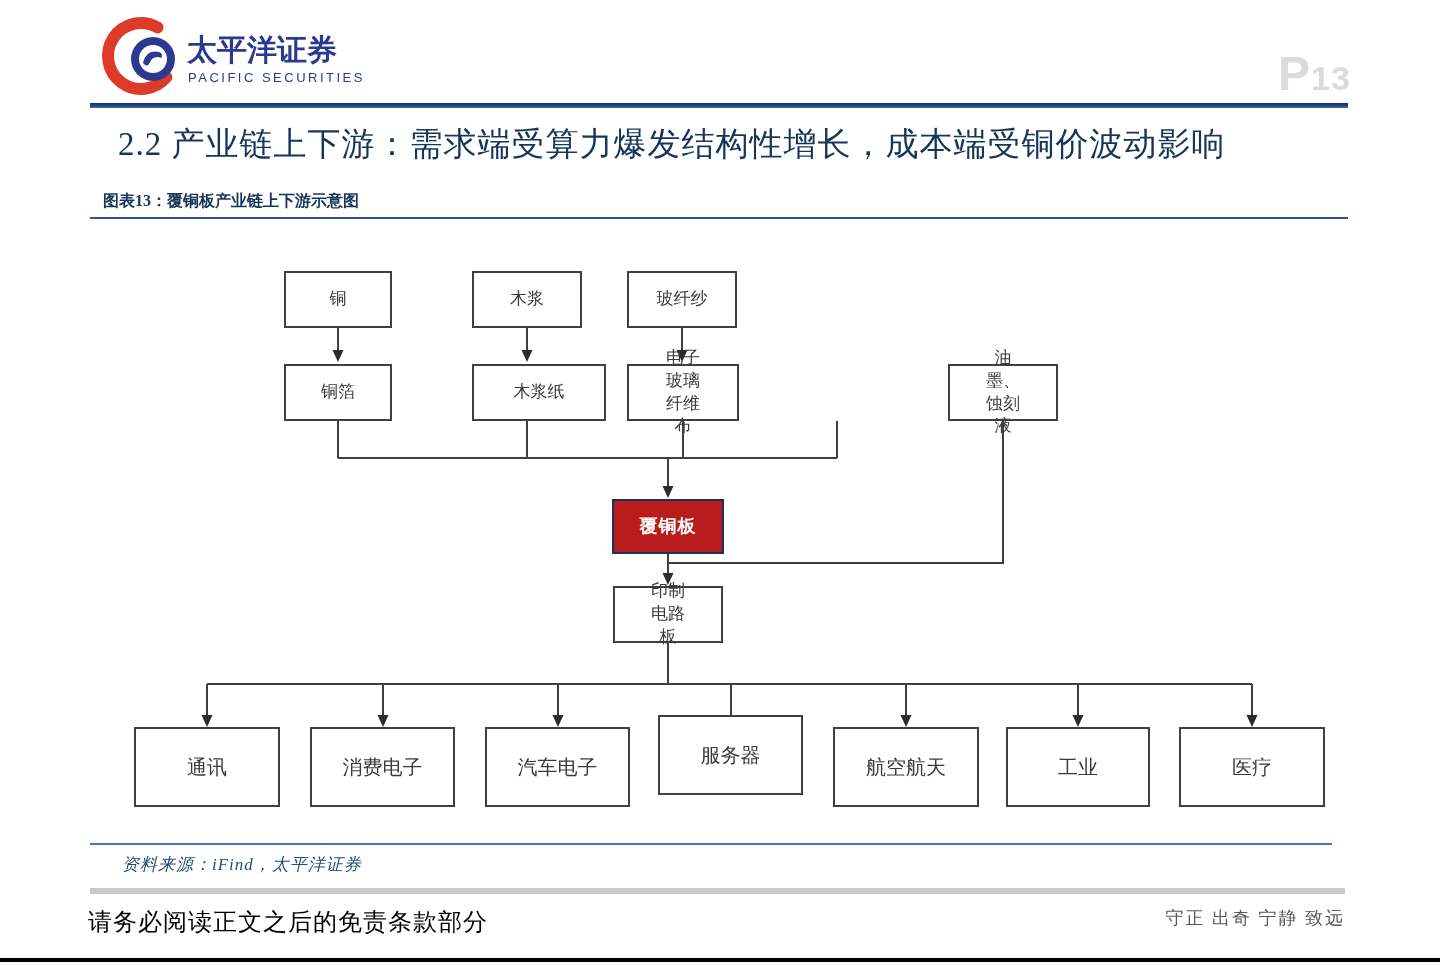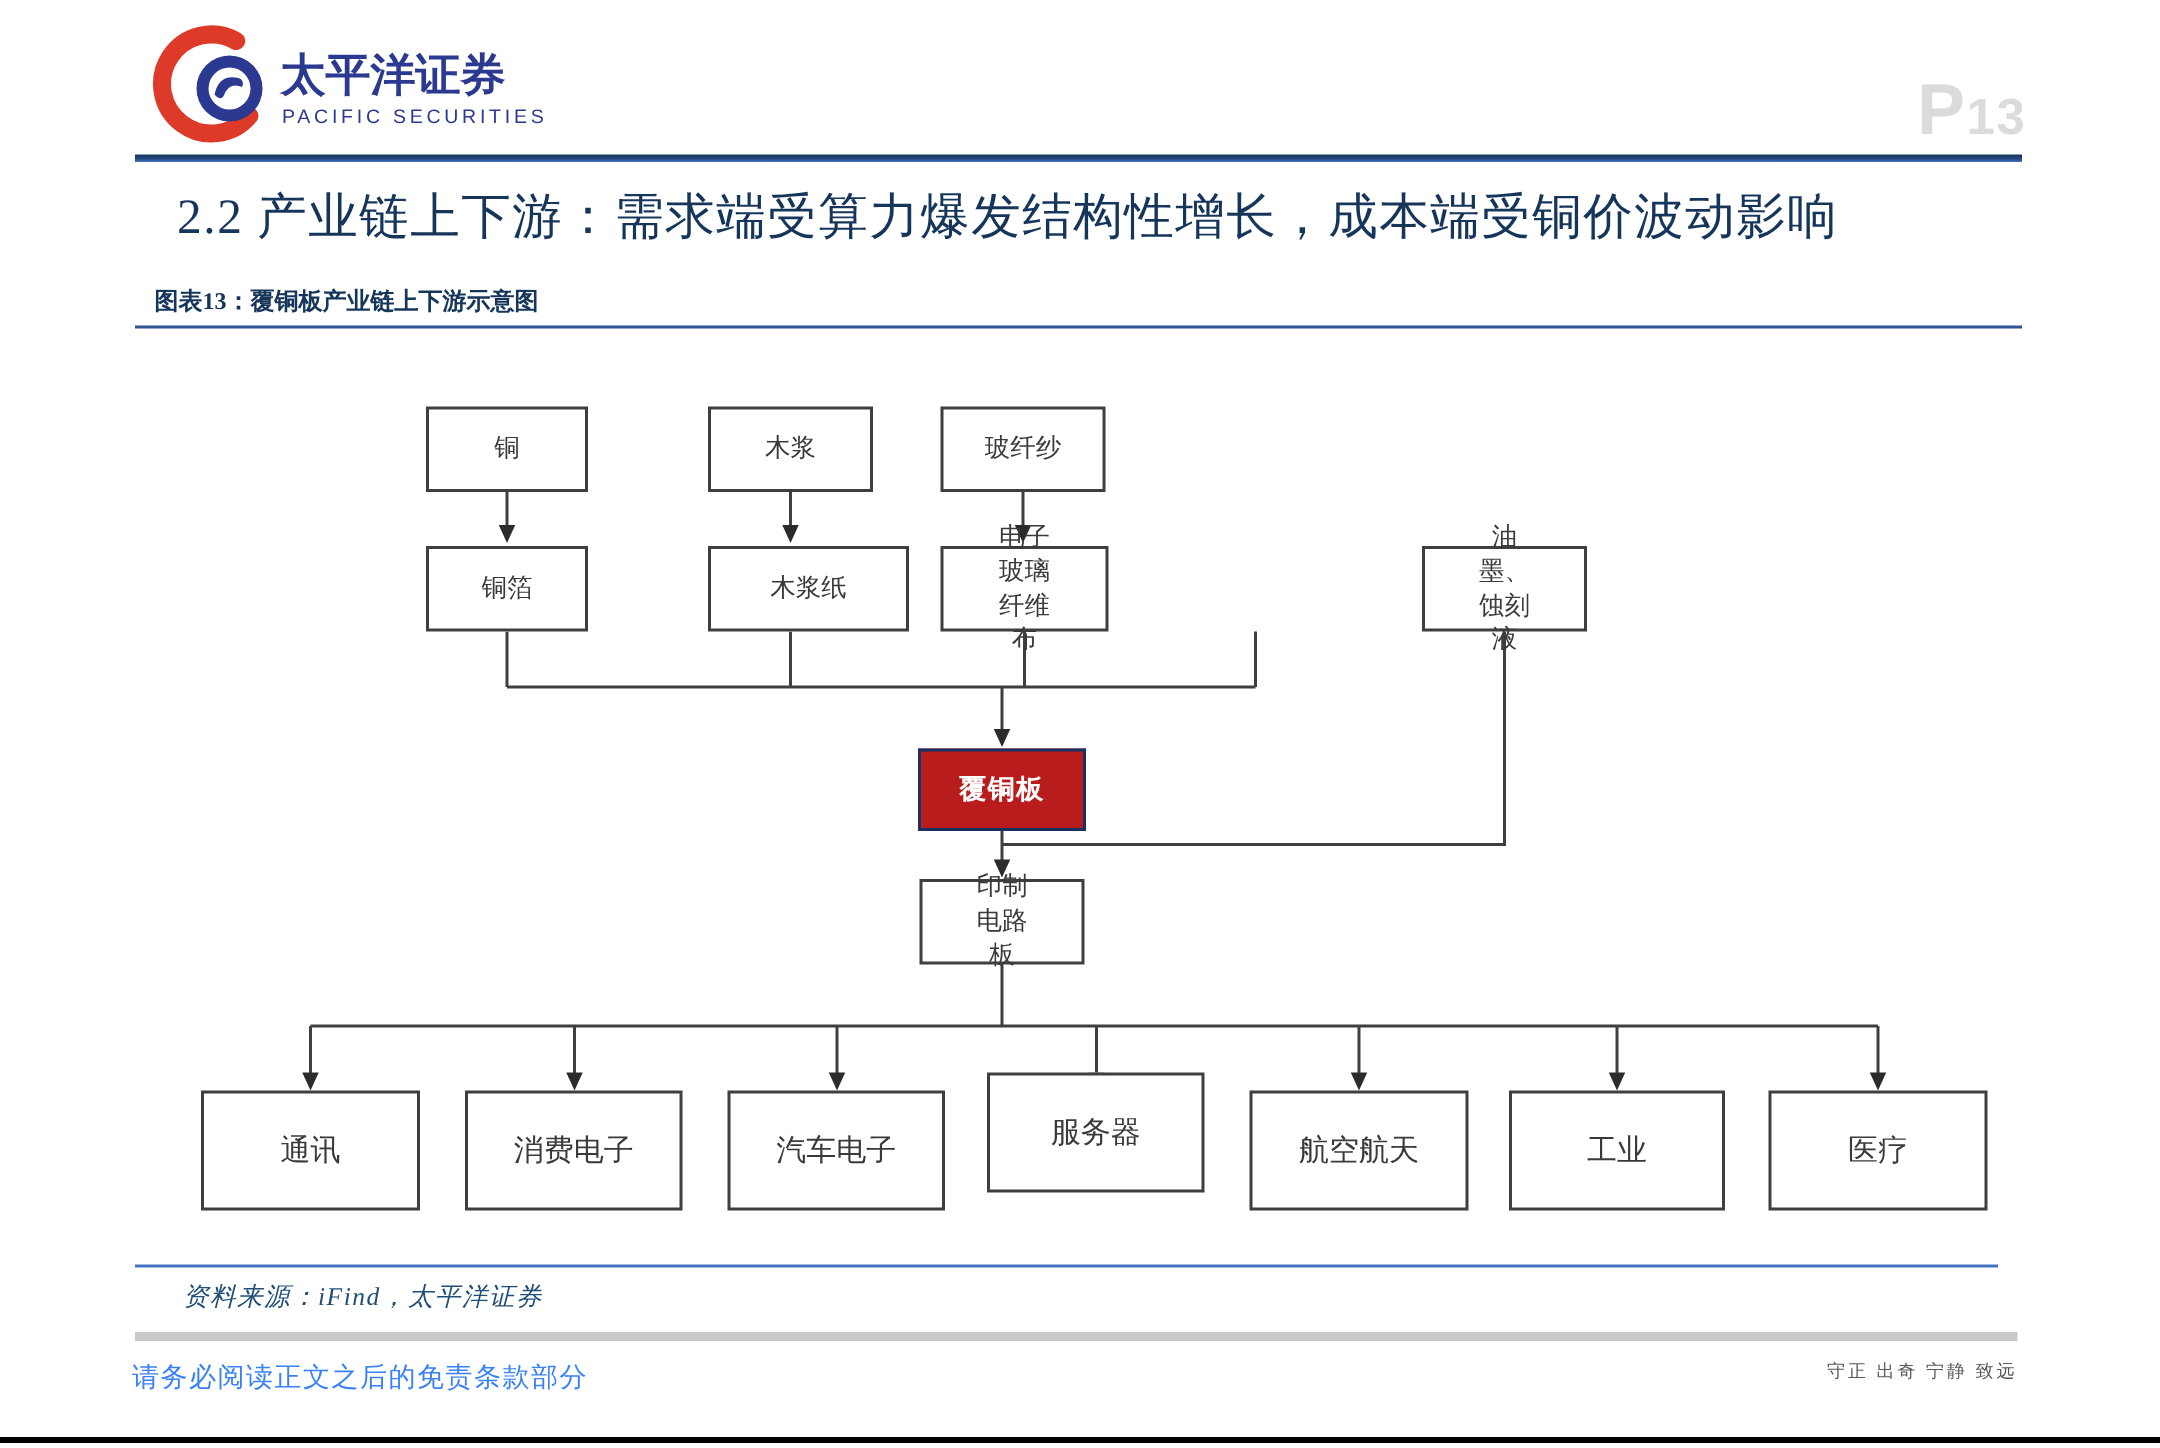--- a/index.html
+++ b/index.html
@@ -29,23 +29,23 @@
     box-sizing:border-box;}
   .node.pad{padding:0 31px;}
   .node.app{font-size:20px;}
   .node.ccl{background:#b91c1c;border-color:#1B2F63;color:#ffffff;font-weight:bold;font-size:18px;
     letter-spacing:1px;}
   
   .src-rule{position:absolute;left:90px;top:843px;width:1242px;height:2px;background:#4472C4;}
   .src-text{position:absolute;left:122px;top:853px;font-size:17px;font-style:italic;color:#1F4E79;
     font-family:"Liberation Serif","DejaVu Serif",serif;letter-spacing:1px;}
   .gray-bar{position:absolute;left:90px;top:888px;width:1255px;height:6px;background:#C9C9C9;}
-  .foot-left{position:absolute;left:88px;top:906px;font-size:18px;color:#3b82f6;
+  .foot-left{position:absolute;left:88px;top:906px;font-size:24px;color:#000000;
     font-family:"Liberation Serif","DejaVu Serif",serif;letter-spacing:1px;text-align:center;}
-  .foot-right{position:absolute;right:95px;top:906px;font-size:12px;color:#595959;
+  .foot-right{position:absolute;right:95px;top:906px;font-size:18px;color:#595959;
     font-family:"Liberation Serif","DejaVu Serif",serif;letter-spacing:2px;}
   .bottom-rule{position:absolute;left:0;top:958px;width:1440px;height:4px;background:#000;}
 </style>
 </head>
 <body>
 
 <div class="page">
 
   <svg class="logo" viewBox="0 0 320 92">
     <g>

